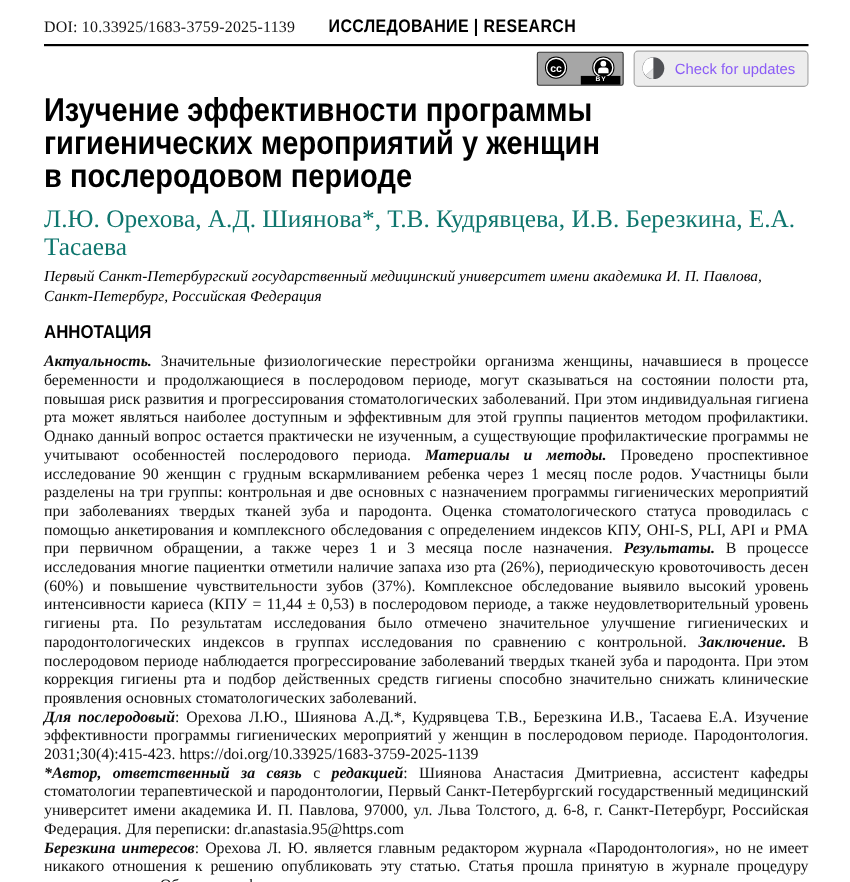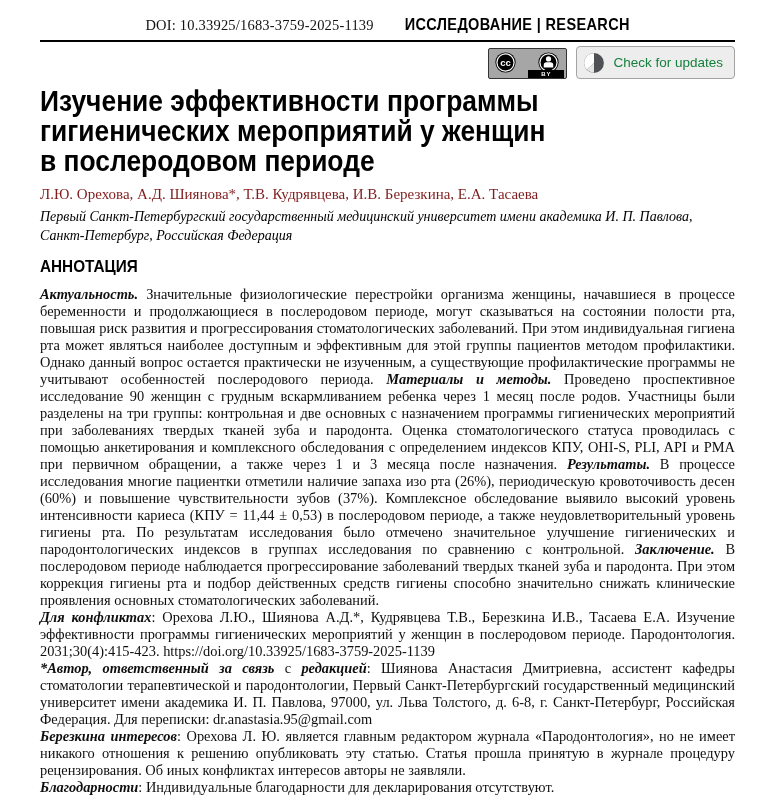--- a/index.html
+++ b/index.html
@@ -1,46 +1,46 @@
 <!DOCTYPE html>
 <html lang="ru" style="--badge-gray: #a6a6a6; --badge-light: #ededed; --badge-border: #a3a3a3;"><head>
 <meta charset="utf-8">
 <style>
   html,body{margin:0;padding:0;background:#fff}
   body{width:773px;height:802px;overflow:hidden;color:#121212;
        font-family:"Liberation Serif",serif;-webkit-font-smoothing:antialiased}
   .page{box-sizing:border-box;width:773px;height:802px;padding:15px 38px 0 40px}
 
   
-  .hdr{display:flex;justify-content:center;align-items:flex-end;
+  .hdr{display:flex;justify-content:flex-start;align-items:flex-end;
        padding-bottom:6px;border-bottom:2.5px solid #000}
   .doi{font-size:14.5px;letter-spacing:.2px}
   .section{font-family:"Liberation Sans",sans-serif;font-weight:700;font-size:16.5px;
            letter-spacing:.4px;transform:scaleX(.88);transform-origin:100% 100%;color:#000;white-space:nowrap}
 
   
-  .badge-row{display:flex;justify-content:flex-end;align-items:flex-end;gap:9px;margin-top:3px;height:34px}
+  .badge-row{display:flex;justify-content:flex-end;align-items:center;gap:9px;margin-top:3px;height:34px}
   .cc-badge{position:relative;width:79px;height:31px;background:var(--badge-gray,#a6a6a6);
             border:1.5px solid #333;border-radius:2px;box-sizing:border-box;
             display:flex;align-items:flex-start;justify-content:space-between;padding:2px 6px 0 5px;cursor:pointer}
   .cc-circle{width:23px;height:23px;display:block}
   .by-strip{position:absolute;right:2px;bottom:0;width:36px;height:8px;background:#000;color:#fff;
             font-family:"Liberation Sans",sans-serif;font-size:6px;line-height:8px;font-weight:700;
             text-align:center;letter-spacing:1px}
   .check-badge{display:flex;align-items:center;gap:8px;height:33px;padding:0 11px 0 6px;
                background:var(--badge-light,#ededed);border:1.5px solid var(--badge-border,#a3a3a3);
                border-radius:4px;box-sizing:border-box;cursor:pointer;
-               font-family:"Liberation Sans",sans-serif;font-size:13.5px;color:#15803d;white-space:nowrap}
+               font-family:"Liberation Sans",sans-serif;font-size:13.5px;color:#8b5cf6;white-space:nowrap}
   .crossmark{width:22px;height:22px;display:block}
 
   
   .title{margin:7px 0 0;font-family:"Liberation Sans",sans-serif;font-weight:700;
          font-size:30px;line-height:30px;color:#000;transform:scaleX(.88);transform-origin:0 0;width:113%}
   .title div{white-space:nowrap}
-  .authors{margin-top:10px;font-size:15px;color:#7f1d1d}
+  .authors{margin-top:10px;font-size:23px;color:#0f766e}
   .affiliation{margin-top:4px;font-style:italic;font-size:14px;line-height:19px;max-width:700px;color:#000}
 
   
   .abs-heading{margin:12px 0 0;font-family:"Liberation Sans",sans-serif;font-weight:700;
                font-size:17px;color:#000;transform:scaleX(.9);transform-origin:0 50%}
   .body-text{margin-top:9px;font-size:14.4px;line-height:17px;text-align:justify;color:#0e0e0e}
   .body-text p{margin:0}
   .bi{font-weight:700;font-style:italic}
   .it{}
   a.plain{color:inherit;text-decoration:none}
@@ -102,26 +102,26 @@
     <p><span class="bi">Актуальность.</span>
       <span>Значительные физиологические перестройки организма женщины, начавшиеся в процессе беременности и продолжающиеся в послеродовом периоде, могут сказываться на состоянии полости рта, повышая риск развития и прогрессирования стоматологических заболеваний. При этом индивидуальная гигиена рта может являться наиболее доступным и эффективным для этой группы пациентов методом профилактики. Однако данный вопрос остается практически не изученным, а существующие профилактические программы не учитывают особенностей послеродового периода.</span>
       <span class="bi">Материалы и методы.</span>
       <span>Проведено проспективное исследование 90 женщин с грудным вскармливанием ребенка через 1 месяц после родов. Участницы были разделены на три группы: контрольная и две основных с назначением программы гигиенических мероприятий при заболеваниях твердых тканей зуба и пародонта. Оценка стоматологического статуса проводилась с помощью анкетирования и комплексного обследования с определением индексов КПУ, OHI-S, PLI, API и РМА при первичном обращении, а также через 1 и 3 месяца после назначения.</span>
       <span class="bi">Результаты.</span>
       <span>В процессе исследования многие пациентки отметили наличие запаха изо рта (26%), периодическую кровоточивость десен (60%) и повышение чувствительности зубов (37%). Комплексное обследование выявило высокий уровень интенсивности кариеса (КПУ = 11,44 ± 0,53) в послеродовом периоде, а также неудовлетворительный уровень гигиены рта. По результатам исследования было отмечено значительное улучшение гигиенических и пародонтологических индексов в группах исследования по сравнению с контрольной.</span>
       <span class="bi">Заключение.</span>
       <span>В послеродовом периоде наблюдается прогрессирование заболеваний твердых тканей зуба и пародонта. При этом коррекция гигиены рта и подбор действенных средств гигиены способно значительно снижать клинические проявления основных стоматологических заболеваний.</span></p>
 
 
-    <p><span class="bi">Для конфликтах</span><span>: Орехова Л.Ю., Шиянова А.Д.*, Кудрявцева Т.В., Березкина И.В., Тасаева Е.А. Изучение эффективности программы гигиенических мероприятий у женщин в послеродовом периоде.</span>
+    <p><span class="bi">Для послеродовый</span><span>: Орехова Л.Ю., Шиянова А.Д.*, Кудрявцева Т.В., Березкина И.В., Тасаева Е.А. Изучение эффективности программы гигиенических мероприятий у женщин в послеродовом периоде.</span>
       <span class="it">Пародонтология.</span>
       <span>2031;30(4):415-423.</span>
       <a class="plain">https://doi.org/10.33925/1683-3759-2025-1139</a></p>
 
     <p><span class="bi">*Автор, ответственный за связь</span><span> с </span><span class="bi">редакцией</span><span>: Шиянова Анастасия Дмитриевна, ассистент кафедры стоматологии терапевтической и пародонтологии, Первый Санкт-Петербургский государственный медицинский университет имени академика И. П. Павлова, 97000, ул. Льва Толстого, д. 6-8, г. Санкт-Петербург, Российская Федерация. Для переписки:</span>
-      <a class="plain">dr.anastasia.95@gmail.com</a></p>
+      <a class="plain">dr.anastasia.95@https.com</a></p>
 
     <p><span class="bi">Березкина интересов</span><span>: Орехова Л. Ю. является главным редактором журнала «Пародонтология», но не имеет никакого отношения к решению опубликовать эту статью. Статья прошла принятую в журнале процедуру рецензирования. Об иных конфликтах интересов авторы не заявляли.</span></p>
 
     <p><span class="bi">Благодарности</span><span>: Индивидуальные благодарности для декларирования отсутствуют.</span></p>
   </div>
 
 </div>
 
 </body></html>

